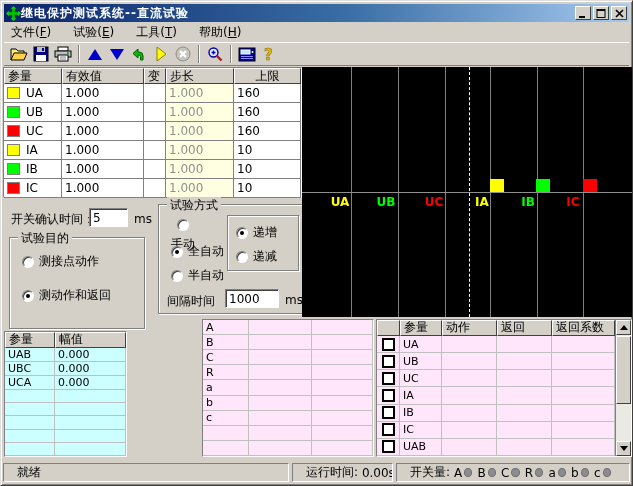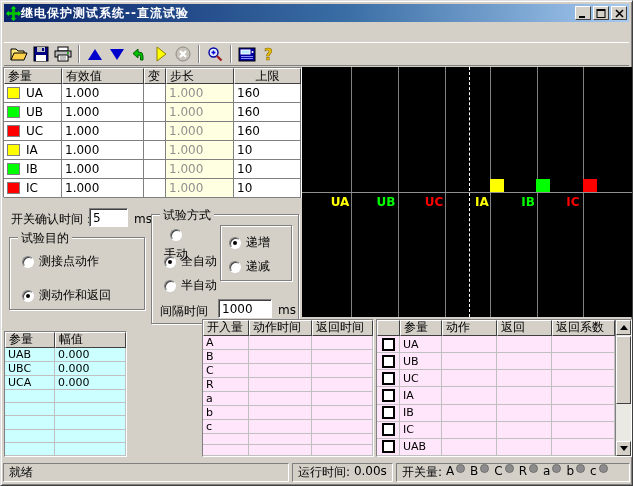--- a/index.html
+++ b/index.html
@@ -68,21 +68,21 @@
 
   
   .vscroll { position:absolute; right:0; top:0; bottom:0; width:16px; background:#ebe9e4; border-left:1px solid #808080; }
   .sbtn { position:absolute; left:0; width:15px; height:15px; background:#d4d0c8; border:1px solid; border-color:#fff #404040 #404040 #fff; display:flex; align-items:center; justify-content:center; }
   .arr-up { width:0;height:0;border-left:4px solid transparent;border-right:4px solid transparent;border-bottom:5px solid #000; }
   .arr-down { width:0;height:0;border-left:4px solid transparent;border-right:4px solid transparent;border-top:5px solid #000; }
   .sthumb { position:absolute; left:0; top:16px; width:15px; height:68px; background:#d4d0c8; border:1px solid; border-color:#fff #404040 #404040 #fff; }
 
   
   .statusbar { position:absolute; left:2px; right:2px; bottom:2px; height:22px; background:#d4d0c8; }
-  .spanel { position:absolute; top:2px; height:19px; border:1px solid; border-color:#808080 #fff #fff #808080; display:flex; align-items:flex-start; padding:0 5px; white-space:nowrap; overflow:hidden; }
+  .spanel { position:absolute; top:2px; height:19px; border:1px solid; border-color:#808080 #fff #fff #808080; display:flex; align-items:center; padding:0 13px; white-space:nowrap; overflow:hidden; }
   .dot { display:inline-block; width:9px; height:9px; border-radius:50%; background:#8c8c8c; border:1px solid #707070; margin-left:2px; margin-right:5px; }
 </style>
 </head>
 <body>
 
 <div class="window">
 
   <div class="titlebar">
     <svg class="app-icon" viewBox="0 0 16 16">
       <rect x="6.5" y="2" width="3" height="12" fill="#00c000"></rect>
@@ -106,20 +106,26 @@
           </svg>
         </span>
       <span class="winbtn">
           <svg width="9" height="9" viewBox="0 0 9 9">
             <path d="M1 1 L8 8 M8 1 L1 8" stroke="#000" stroke-width="1.6"></path>
           </svg>
         </span>
     </span>
   </div>
 
+  <div class="menubar">
+    <span class="menu-item"><span>文件(</span><u>F</u><span>)</span></span>
+    <span class="menu-item"><span>试验(</span><u>E</u><span>)</span></span>
+    <span class="menu-item"><span>工具(</span><u>T</u><span>)</span></span>
+    <span class="menu-item"><span>帮助(</span><u>H</u><span>)</span></span>
+  </div>
 
   <div class="toolbar">
     <span class="tbtn">
       <svg width="18" height="16" viewBox="0 0 18 16">
           <path d="M1 14 L1 3 h5 l2 2 h6 v2" fill="#ffe97f" stroke="#000"></path>
           <path d="M1 14 L4 7 h13 l-3 7 z" fill="#ffd24a" stroke="#000"></path>
         </svg>
     </span>
     <span class="tbtn">
       <svg width="16" height="16" viewBox="0 0 16 16">
@@ -252,33 +258,33 @@
       <span class="td c3"></span>
       <span class="td c4 stepcell">1.000</span>
       <span class="td c5">10</span>
     </div>
   </div>
 
   <span class="lbl" style="left:10px; top:210px;">开关确认时间：</span>
   <input class="tinput" style="left: 88px; top: 207px; width: 39px; height: 19px;" value="5">
   <span class="lbl" style="left:133px; top:211px;">ms</span>
 
-  <div class="groupbox" style="left:8px; top:236px; width:136px; height:73px;text-decoration:underline;">
+  <div class="groupbox" style="left:8px; top:236px; width:136px; height:92px;text-decoration:underline;">
     <span class="gtitle">试验目的</span>
     <span class="radio-row" style="left:12px; top:49px;">
       <span class="radio checked"></span>
       <span>测动作和返回</span>
     </span>
     <span class="radio-row" style="left:12px; top:15px;">
       <span class="radio"></span>
       <span>测接点动作</span>
     </span>
   </div>
 
-  <div class="groupbox" style="left:150px; top:203px; width:148px; height:110px;margin-top:10px;">
+  <div class="groupbox" style="left:157px; top:203px; width:148px; height:110px;">
     <span class="gtitle">试验方式</span>
     <span class="radio-row" style="left:12px; top:14px;flex-direction:column;">
       <span class="radio"></span>
       <span>手动</span>
     </span>
     <span class="radio-row" style="left:12px; top:38px;">
       <span class="radio checked"></span>
       <span>全自动</span>
     </span>
     <span class="radio-row" style="left:12px; top:62px;text-align:center;">
@@ -353,25 +359,20 @@
         <span class="td a1"></span>
         <span class="td a2"></span>
       </div>
     <div class="tr">
         <span class="td a1"></span>
         <span class="td a2"></span>
       </div>
   </div>
 
   <div class="btable pink" style="left:201px; top:318px; width:172px; height:138px;">
-    <div class="tr head">
-      <span class="th i1">开入量</span>
-      <span class="th i2">动作时间</span>
-      <span class="th i3">返回时间</span>
-    </div>
     <div class="tr">
         <span class="td i1">A</span>
         <span class="td i2"></span>
         <span class="td i3"></span>
       </div>
     <div class="tr">
         <span class="td i1">B</span>
         <span class="td i2"></span>
         <span class="td i3"></span>
       </div>

